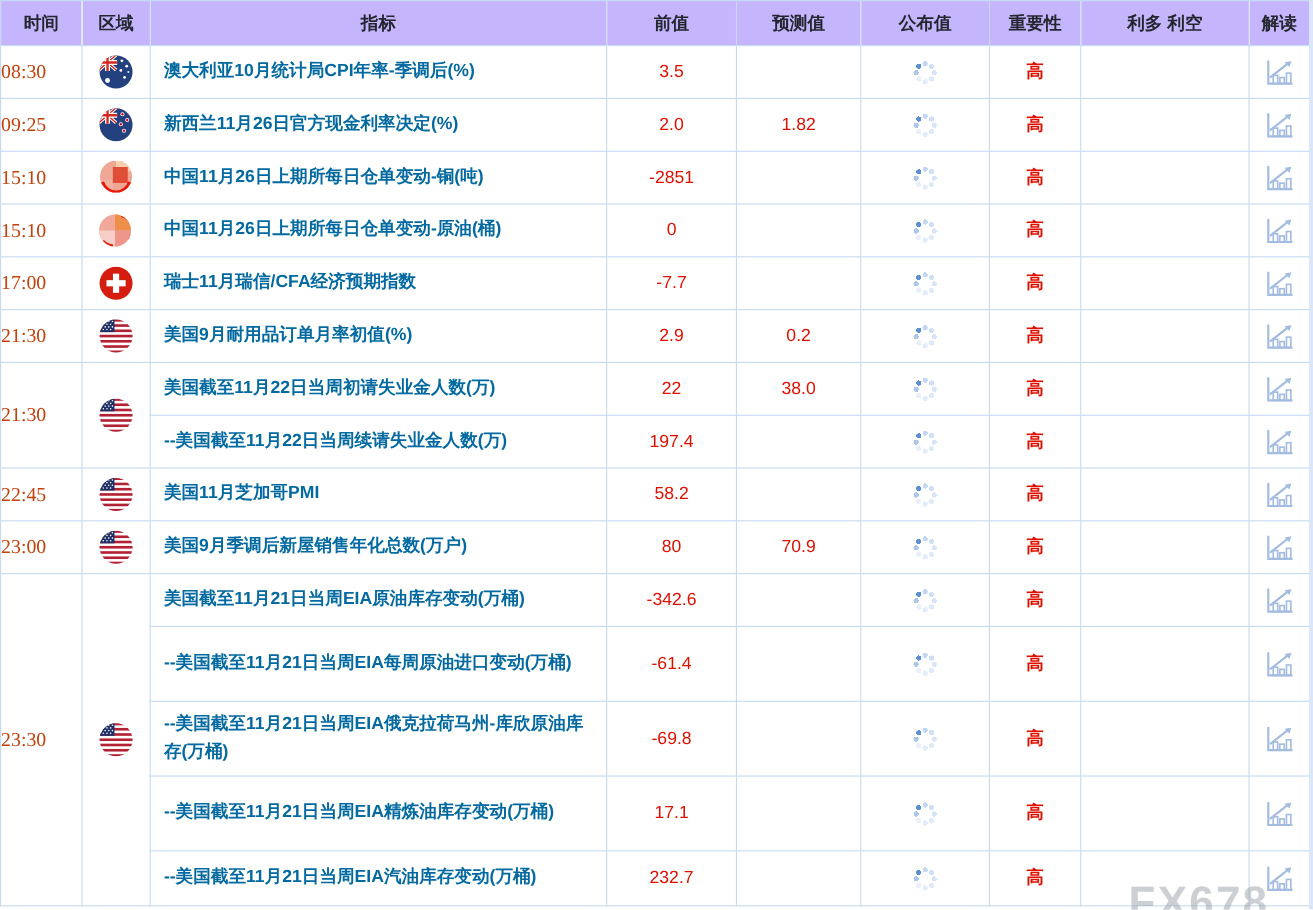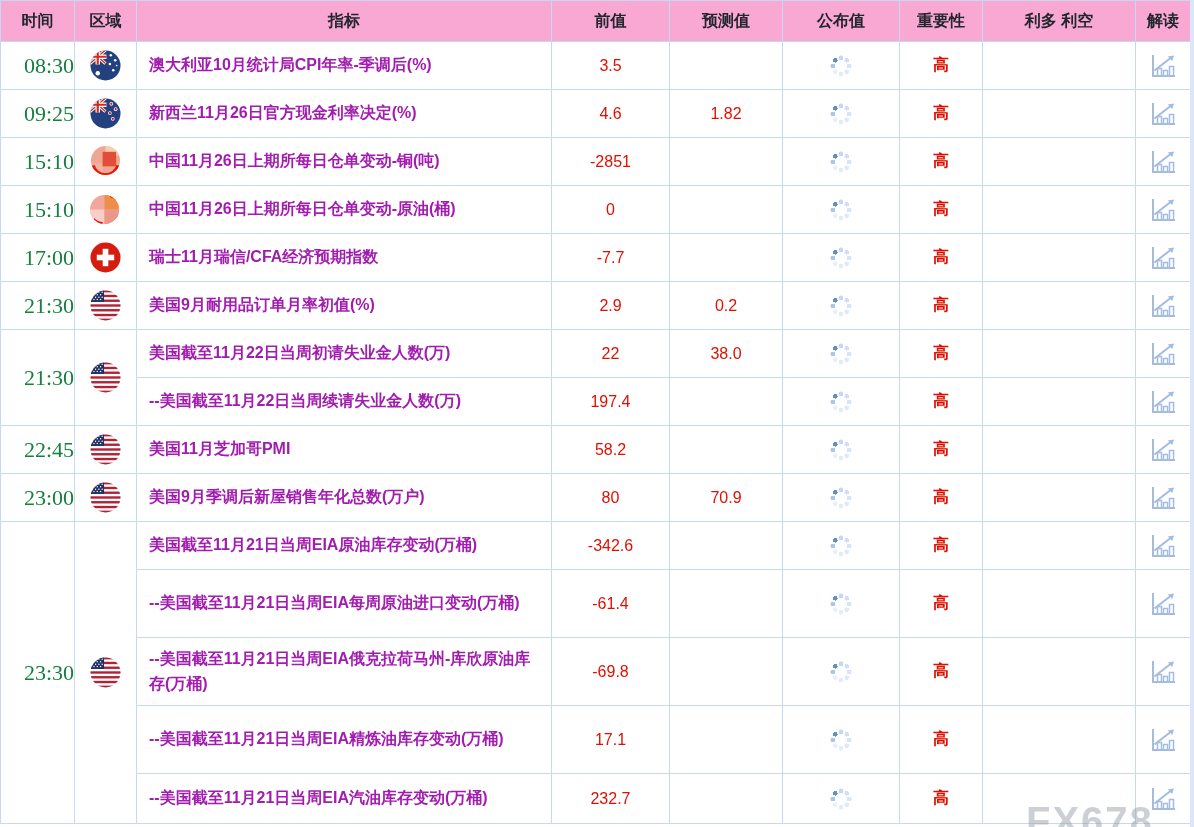--- a/index.html
+++ b/index.html
@@ -6,30 +6,30 @@
   body{
     width:1194px;height:827px;position:relative;overflow:hidden;background:#fff;
     font-family:"Liberation Sans","DejaVu Sans",sans-serif;
   }
   table.cal{
     border-collapse:collapse;table-layout:fixed;width:1190px;
     position:absolute;left:0;top:0;
   }
   .cal th,.cal td{border:1px solid #c6d9f2;padding:0;overflow:hidden;}
   .cal thead th{
-    background:#f9a8d4;height:40px;font-size:16px;font-weight:bold;
+    background:#c4b5fd;height:40px;font-size:16px;font-weight:bold;
     color:#23262e;text-align:center;
   }
   td.time{
     font-family:"Liberation Serif","DejaVu Serif",serif;
-    font-size:22px;color:#15803d;text-align:right;vertical-align:middle;background:#fff;
+    font-size:18px;color:#c2410c;text-align:left;vertical-align:middle;background:#fff;
   }
   td.flag{text-align:center;vertical-align:middle;}
   td.ind{
-    font-size:16px;font-weight:bold;color:#a21caf;text-align:left;
+    font-size:16px;font-weight:bold;color:#0369a1;text-align:left;
     padding:2px 12px;line-height:1.55;
   }
   td.val{font-size:16px;font-weight:normal;color:#e01000;text-align:center;}
   td.imp{font-size:16px;font-weight:bold;color:#e01000;text-align:center;}
   td.ann,td.interp{text-align:center;vertical-align:middle;}
   td.bias{background:#fff;}
   .flagsvg{display:block;margin:0 auto;}
   .chartsvg{display:block;margin:0 auto;cursor:pointer;}
   
   .spinner{
@@ -226,21 +226,21 @@
     </tr>
 
     <tr style="height:48px">
       <td class="time">09:25</td>
       <td class="flag">
         <svg class="flagsvg" width="31" height="31" viewBox="0 0 32 32">
             <use href="#sym-nz"></use>
           </svg>
       </td>
       <td class="ind">新西兰11月26日官方现金利率决定(%)</td>
-      <td class="val">4.6</td>
+      <td class="val">2.0</td>
       <td class="val">1.82</td>
       <td class="ann">
           <div class="spinner"></div>
         </td>
       <td class="imp">高</td>
       <td class="bias"></td>
       <td class="interp">
           <svg class="chartsvg" width="30" height="30" viewBox="0 0 30 30">
             <use href="#sym-chart"></use>
           </svg>

